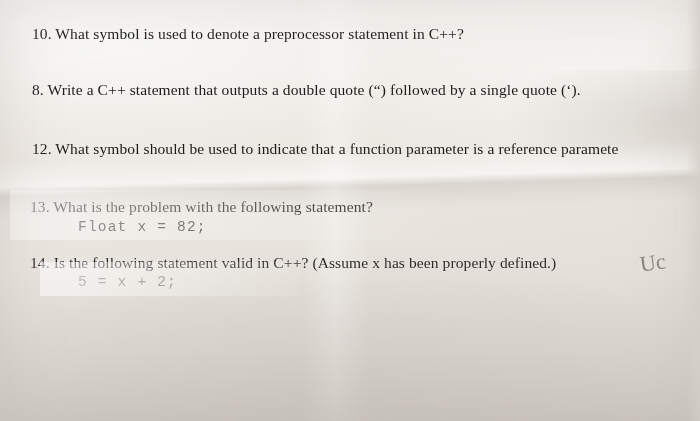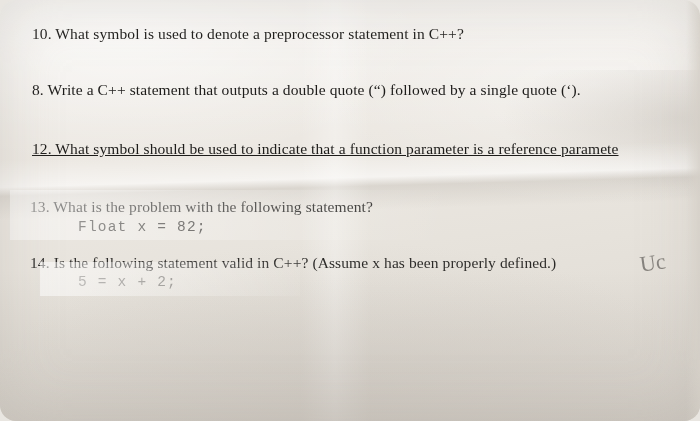--- a/index.html
+++ b/index.html
@@ -16,21 +16,20 @@
   #page {
     position: relative;
     width: 700px;
     height: 421px;
     background:
       radial-gradient(ellipse 60% 45% at 18% 8%, rgba(255,255,255,0.55), rgba(255,255,255,0) 70%),
       radial-gradient(ellipse 55% 40% at 85% 20%, rgba(255,255,255,0.35), rgba(255,255,255,0) 72%),
       radial-gradient(ellipse 70% 50% at 50% 95%, rgba(206,200,192,0.55), rgba(255,255,255,0) 75%),
       linear-gradient(172deg, #efece7 0%, #ece8e2 35%, #e6e2db 62%, #ddd8d1 100%);
     overflow: hidden;
-    border-radius: 16px;
   }
   
   .shade {
     position: absolute;
     pointer-events: none;
   }
   .shade.band-top {
     left: 0; top: 0; width: 700px; height: 130px;
     background: linear-gradient(180deg, rgba(255,255,255,0.42), rgba(255,255,255,0));
   }
@@ -59,21 +58,21 @@
   .line {
     position: absolute;
     color: #1d1c1a;
     font-size: 15.5px;
     line-height: 1.3;
     white-space: nowrap;
     letter-spacing: 0.1px;
   }
   .q10 { left: 32px; top: 24px; }
   .q11 { left: 32px; top: 80px; }
-  .q12 { left: 32px; top: 139px; text-decoration: underline; }
+  .q12 { left: 32px; top: 139px; }
   .q13 { left: 30px; top: 197px; opacity: 0.88; }
   .q14 { left: 30px; top: 253px; opacity: 0.93; }
 
   .code {
     position: absolute;
     font-family: "Liberation Mono", monospace;
     font-size: 14.5px;
     letter-spacing: 1.2px;
     color: #2a2825;
     white-space: pre;

